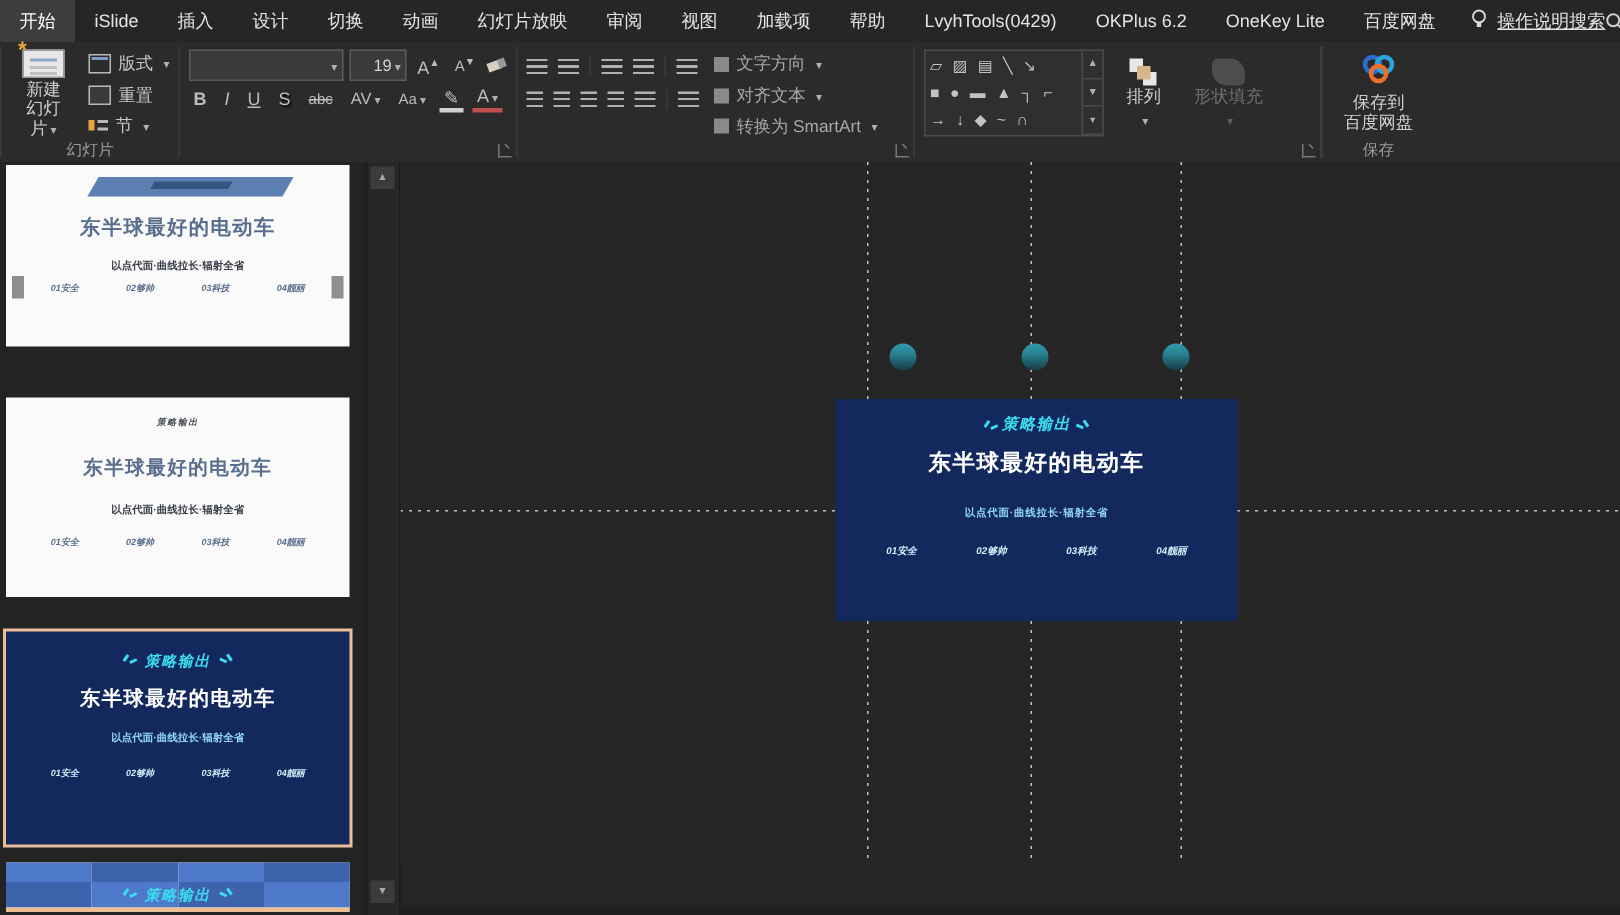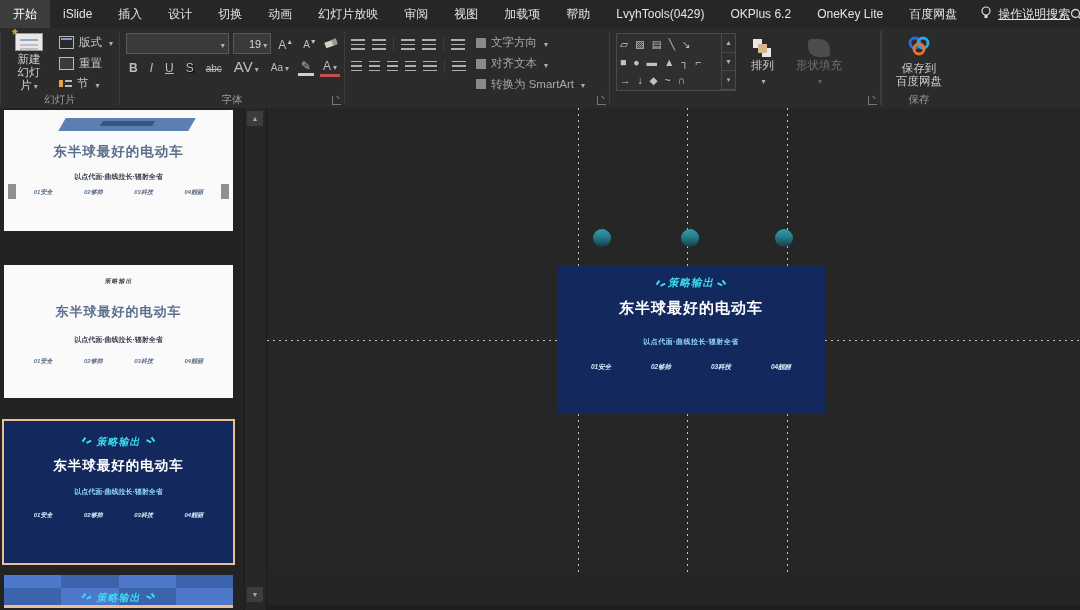--- a/index.html
+++ b/index.html
@@ -202,26 +202,25 @@
         <span class="charbtn"><span>A</span><sup style="font-size:7px;">▲</sup></span>
         <span class="charbtn" style="font-size:10px;"><span>A</span><sup style="font-size:7px;">▼</sup></span>
         <span class="ic-eraser"></span>
       </div>
       <div class="fontrow" style="gap:6px;">
         <span class="charbtn" style="font-weight:bold;">B</span>
         <span class="charbtn" style="font-style:italic;">I</span>
         <span class="charbtn" style="text-decoration:underline;">U</span>
         <span class="charbtn" style="text-shadow:1px 1px 1px #000;">S</span>
         <span class="charbtn" style="text-decoration:line-through;font-size:10px;">abc</span>
-        <span class="charbtn" style="font-size:15px;"><span>AV</span><span class="caret"></span></span>
+        <span class="charbtn" style="font-size:11px;"><span>AV</span><span class="caret"></span></span>
         <span class="charbtn" style="font-size:10px;"><span>Aa</span><span class="caret"></span></span>
         <span class="charbtn" style="border-bottom:3px solid #d0d0d0;line-height:13px;">✎</span>
         <span class="charbtn" style="border-bottom:3px solid #c0504d;line-height:13px;"><span>A</span><span class="caret"></span></span>
       </div>
-      <div class="glabel">字体</div>
       <div class="launcher"></div>
     </div>
     <div class="rsep"></div>
 
     <div class="rgroup" style="width:252px;display:flex;gap:10px;">
       <div>
         <div class="parrow">
           <span class="pic"></span>
           <span class="pic"></span>
           <span style="width:1px;height:14px;background:#3c3c3c;"></span>

